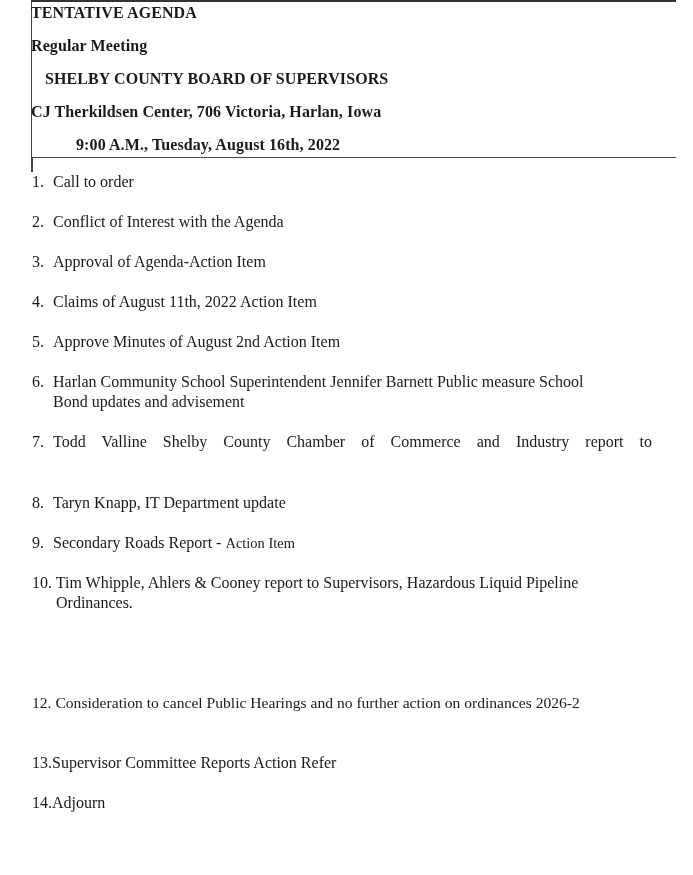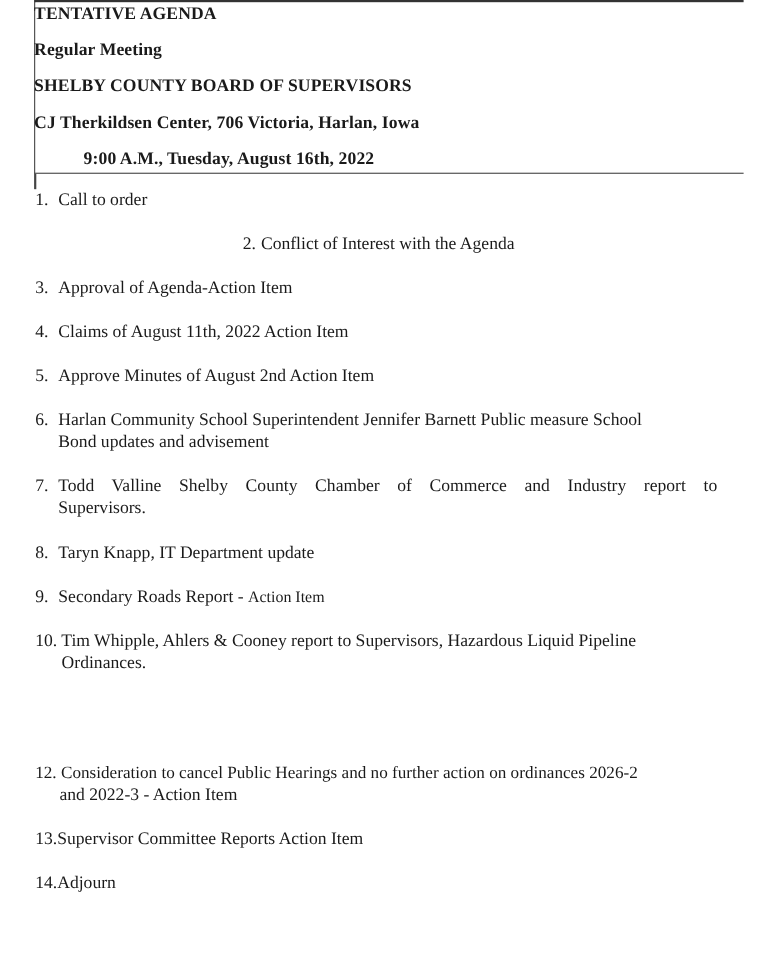--- a/index.html
+++ b/index.html
@@ -29,64 +29,62 @@
     .small { font-size: 14.5px; }
   </style>
 </head>
 <body>
 
 <div class="header-box"></div>
 <div class="left-tick"></div>
 
 <div class="header-line" style="top:4px;">TENTATIVE AGENDA</div>
 <div class="header-line" style="top:37px;">Regular Meeting</div>
-<div class="header-line" style="top:70px;">SHELBY COUNTY BOARD OF SUPERVISORS</div>
+<div class="header-line" style="top:70px;padding-left:14px;">SHELBY COUNTY BOARD OF SUPERVISORS</div>
 <div class="header-line" style="top:103px;">CJ Therkildsen Center, 706 Victoria, Harlan, Iowa</div>
 <div class="header-line" style="top:136px;padding-left:45px;">9:00 A.M., Tuesday, August 16th, 2022</div>
 
 <div class="item" style="top:172px;">
   <span class="num">1.</span><span>Call to order</span>
 </div>
-<div class="item" style="top:212px;text-align:center;">
+<div class="item" style="top:212px;">
   <span class="num">2.</span><span>Conflict of Interest with the Agenda</span>
 </div>
 <div class="item" style="top:252px;">
   <span class="num">3.</span><span>Approval of Agenda-Action Item</span>
 </div>
 <div class="item" style="top:292px;">
   <span class="num">4.</span><span>Claims of August 11th, 2022 Action Item</span>
 </div>
 <div class="item" style="top:332px;">
   <span class="num">5.</span><span>Approve Minutes of August 2nd Action Item</span>
 </div>
 <div class="item" style="top:372px; width:625px;">
   <div><span class="num">6.</span><span>Harlan Community School Superintendent Jennifer Barnett Public measure School</span></div>
   <div class="cont">Bond updates and advisement</div>
 </div>
 <div class="item" style="top:432px;">
   <div style="display:flex;">
       <span class="num">7.</span>
       <span style="flex:1; text-align:justify; text-align-last:justify;">Todd Valline Shelby County Chamber of Commerce and Industry report to</span>
     </div>
-  <div class="cont">Supervisors.</div>
 </div>
 <div class="item" style="top:493px;">
   <span class="num">8.</span><span>Taryn Knapp, IT Department update</span>
 </div>
 <div class="item" style="top:533px;">
   <span class="num">9.</span><span style="white-space:pre;">Secondary Roads Report - </span><span class="small">Action Item</span>
 </div>
 <div class="item" style="top:573px;">
   <div><span>10.</span> <span>Tim Whipple, Ahlers &amp; Cooney report to Supervisors, Hazardous Liquid Pipeline</span></div>
   <div class="cont" style="padding-left:24px;">Ordinances.</div>
 </div>
 <div class="item" style="top:633px;">
 </div>
 <div class="item" style="top:693px; width:640px;">
   <div style="white-space:nowrap; font-size:15.6px;"><span>12.</span> <span>Consideration to cancel Public Hearings and no further action on ordinances 2026-2</span></div>
-  <div class="cont" style="padding-left:22px;">and 2022-3 - Action Item</div>
 </div>
 <div class="item" style="top:753px;">
-  <span>13.</span><span>Supervisor Committee Reports Action Item</span>
+  <span>13.</span><span>Supervisor Committee Reports Action Refer</span>
 </div>
 <div class="item" style="top:793px;">
   <span>14.</span><span>Adjourn</span>
 </div>
 
 </body></html>

